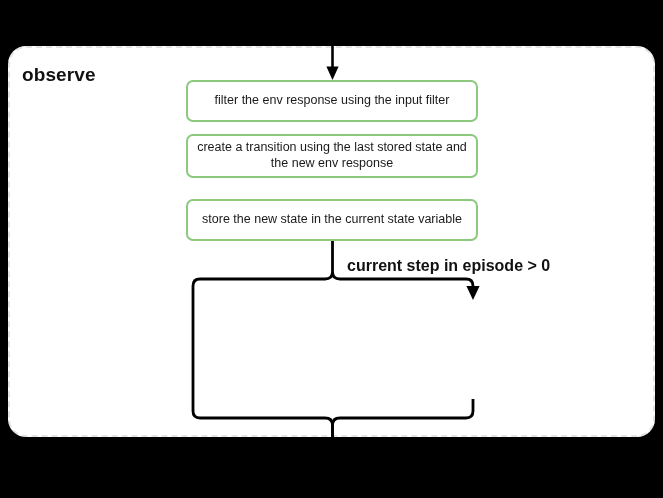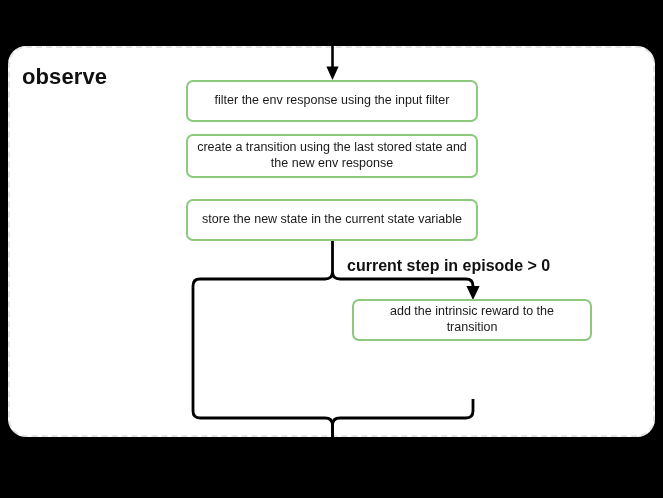--- a/index.html
+++ b/index.html
@@ -26,21 +26,21 @@
     background: #ffffff;
     border: 2px dashed #e4e4e4;
     border-radius: 18px;
     box-sizing: border-box;
   }
 
   #subgraph-title {
     position: absolute;
     left: 22px;
     top: 64px;
-    font-size: 22px;
+    font-size: 19px;
     font-weight: bold;
     color: #111111;
     letter-spacing: 0.1px;
     white-space: nowrap;
   }
 
   
   #edges {
     position: absolute;
     left: 0;
@@ -127,18 +127,17 @@
                L 332.5 446" stroke="#000000" stroke-width="2.8" fill="none"></path>
     </g>
   </svg>
 
   <div class="node" style="left:186px; top:80px; width:292px; height:38px;">filter the env response using the input filter</div>
 
   <div class="node" style="left:186px; top:199px; width:292px; height:40px;">store the new state in the current state variable</div>
 
   <div class="node" style="left:186px; top:134px; width:292px; height:44px;">create a transition using the last stored state and the new env response</div>
 
-  <div class="node" style="left:352px; top:299px; width:240px; height:41px;">add the intrinsic reward to the transition</div>
 
 
   <div class="edge-label" style="left:345px; top:257px;">current step in episode &gt; 0</div>
 
 </div>
 
 </body></html>

